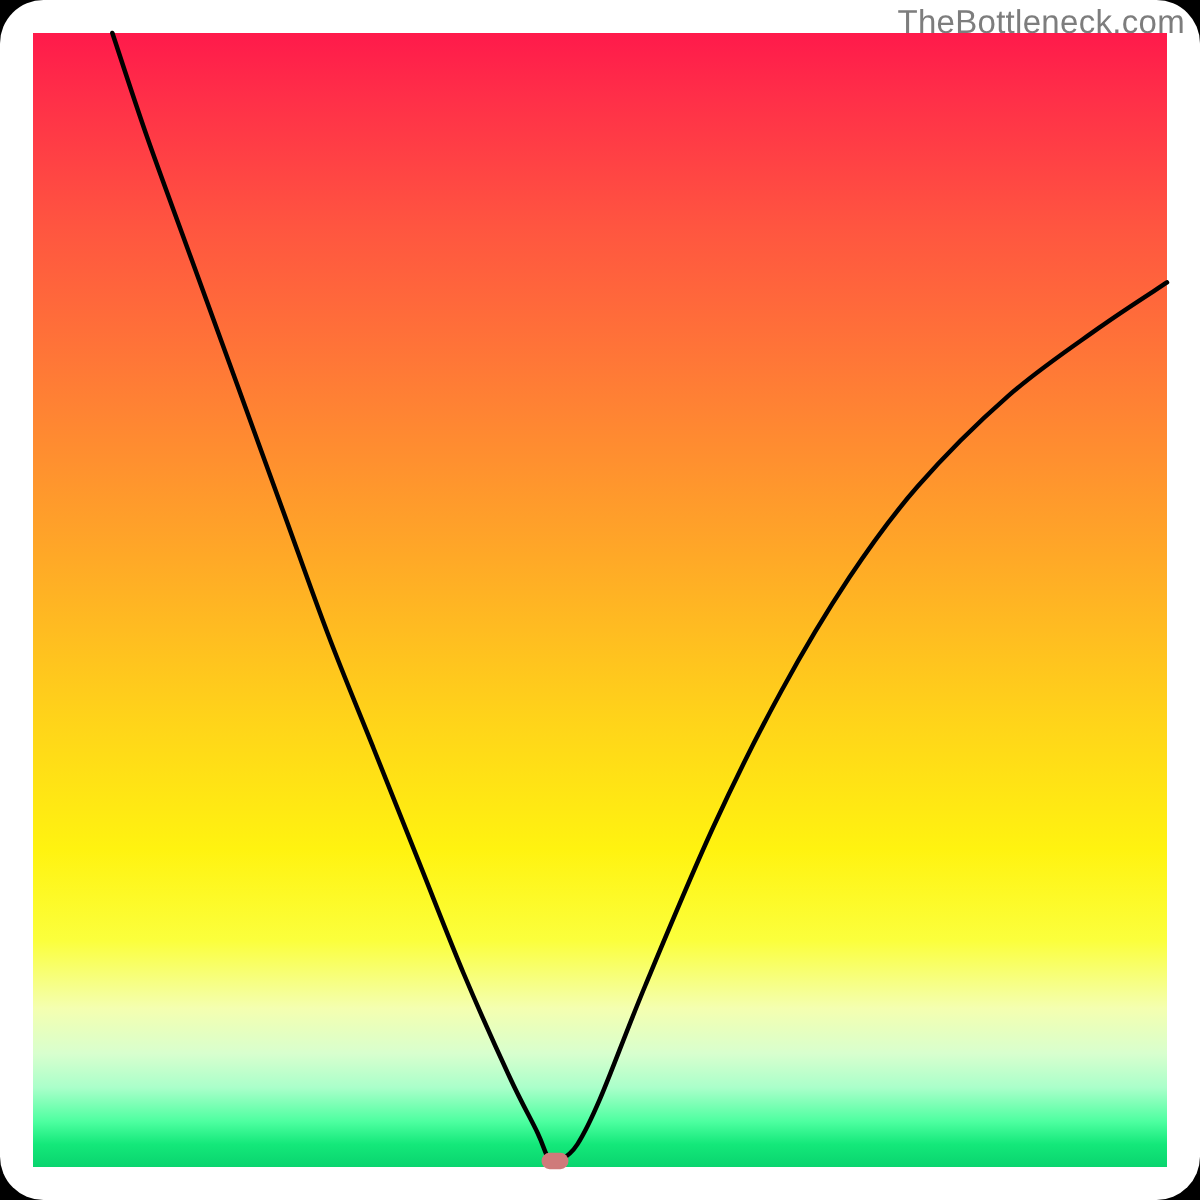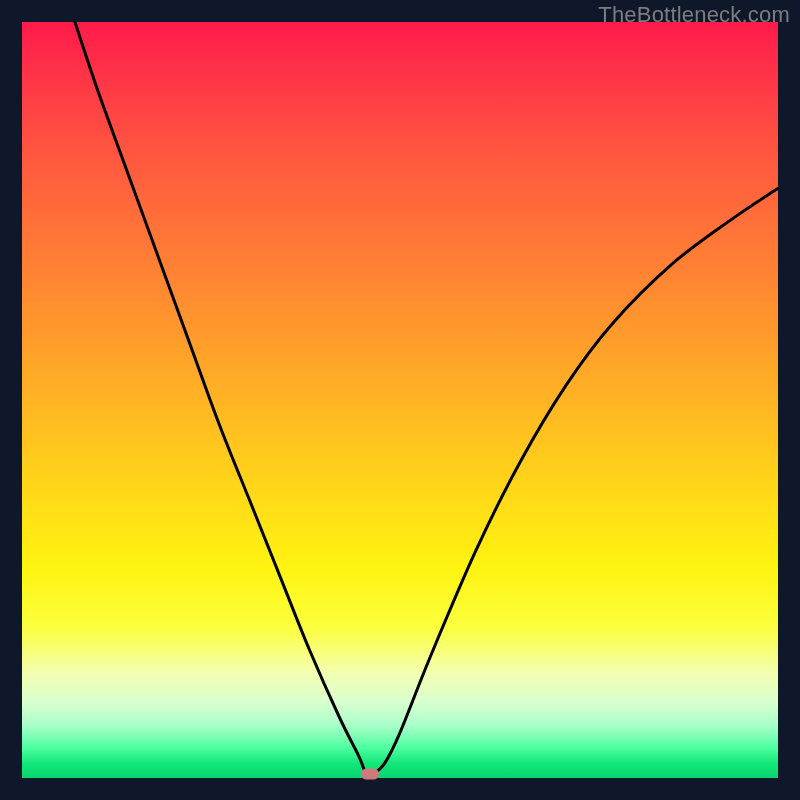--- a/index.html
+++ b/index.html
@@ -8,21 +8,22 @@
     width: 800px;
     height: 800px;
     background: #000;
     overflow: hidden;
     font-family: Arial, Helvetica, sans-serif;
   }
   .frame {
     position: relative;
     width: 800px;
     height: 800px;
-    background: #0f172a;
+    background: #ffffff;
+    border-radius: 29px;
   }
   .plot-area {
     position: absolute;
     left: 22px;
     top: 22px;
     width: 756px;
     height: 756px;
     background: linear-gradient(to bottom,
       #ff1a4b 0%,
       #ff3048 6%,

